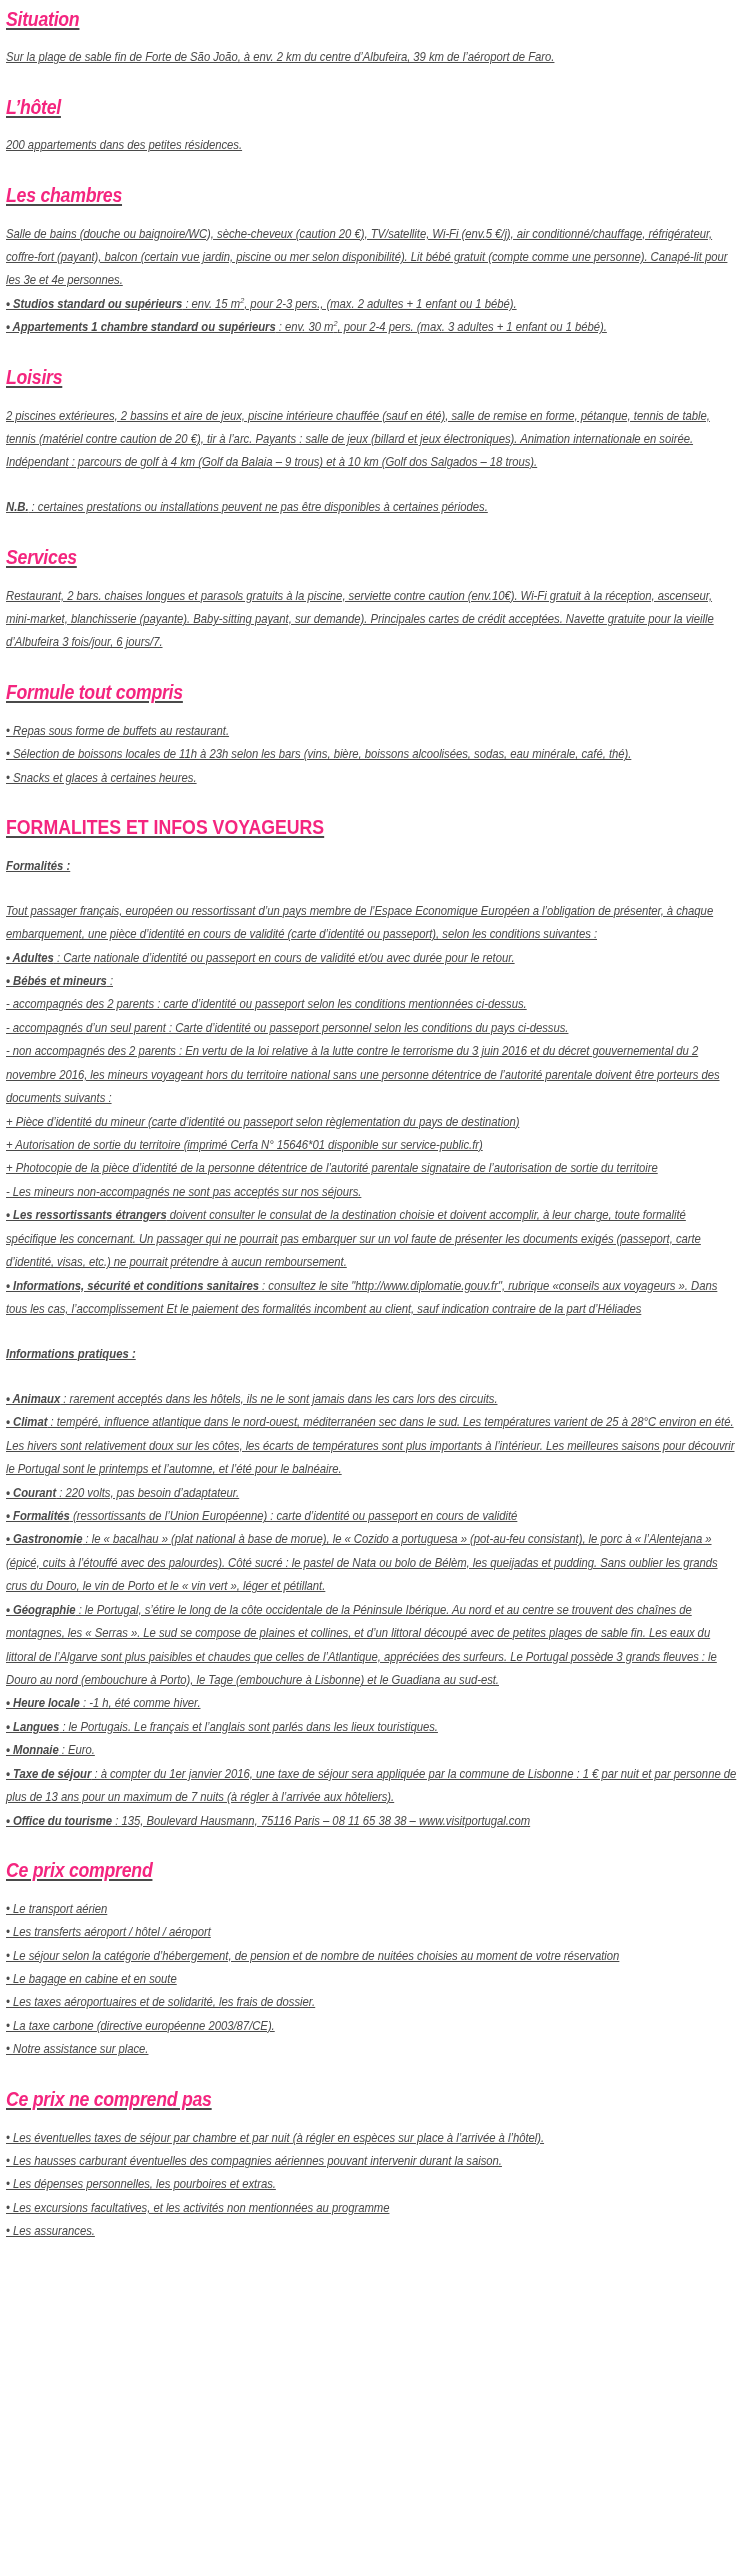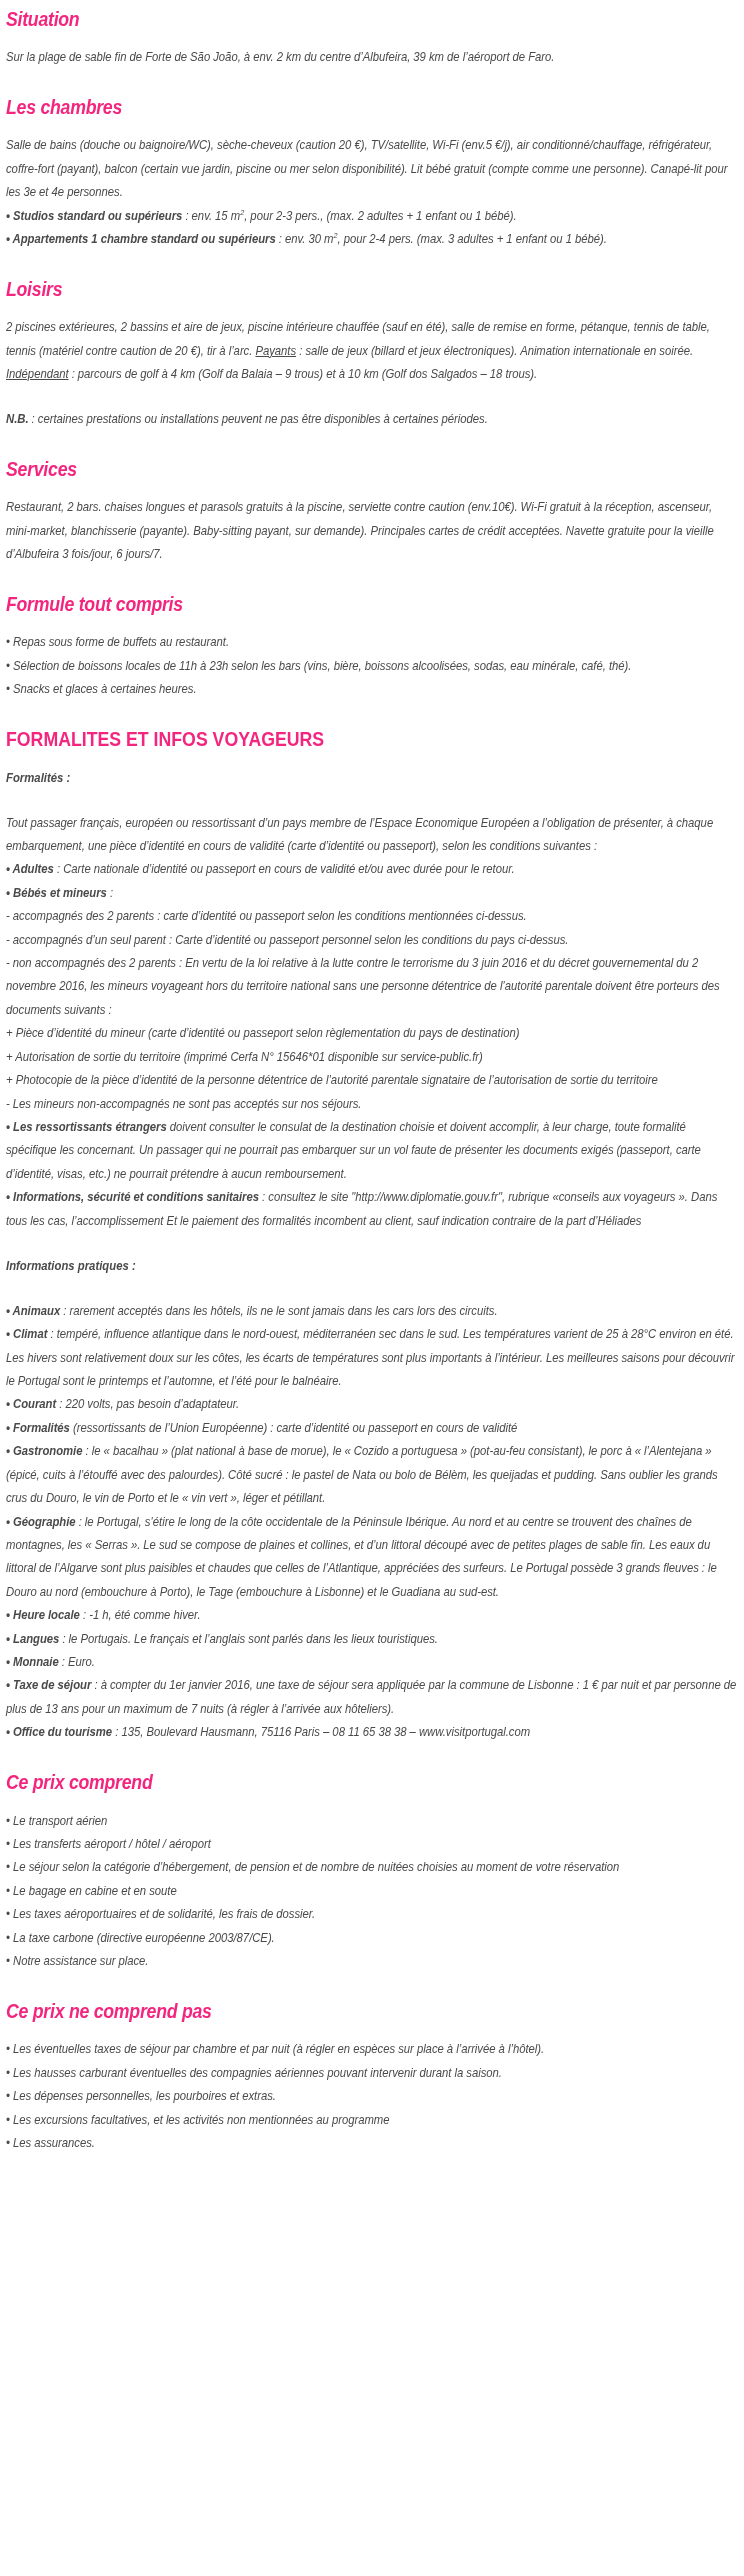--- a/index.html
+++ b/index.html
@@ -10,20 +10,21 @@
   }
   body {
     width: 745px;
     font-family: "Liberation Sans", sans-serif;
     color: #4a4a4a;
   }
   .page {
     width: 745px;
     box-sizing: border-box;
     padding: 7.9px 5.9px 13.8px 5.9px;
+    text-decoration: underline;
   }
   
   h2.section-title {
     color: #f4257f;
     font-family: "Liberation Sans", sans-serif;
     font-style: italic;
     font-weight: bold;
     font-size: 20.6px;
     line-height: 1.05;
     letter-spacing: -0.3px;
@@ -83,20 +84,24 @@
 </head>
 <body>
 
 <div class="page">
 
   <section class="block">
     <h2 class="section-title">Situation</h2>
     <p class="body">Sur la plage de sable fin de Forte de São João, à env. 2 km du centre d’Albufeira, 39 km de l’aéroport de Faro.</p>
   </section>
 
+  <section class="block">
+    <h2 class="section-title">L’hôtel</h2>
+    <p class="body">200 appartements dans des petites résidences.</p>
+  </section>
 
   <section class="block">
     <h2 class="section-title">Les chambres</h2>
     <p class="body">Salle de bains (douche ou baignoire/WC), sèche-cheveux (caution 20 €), TV/satellite, Wi-Fi (env.5 €/j), air conditionné/chauffage, réfrigérateur, coffre-fort (payant), balcon (certain vue jardin, piscine ou mer selon disponibilité). Lit bébé gratuit (compte comme une personne). Canapé-lit pour les 3e et 4e personnes.</p>
     <p class="body"><span class="strong">• Studios standard ou supérieurs</span><span> : env. 15 m</span><sup>2</sup><span>, pour 2-3 pers., (max. 2 adultes + 1 enfant ou 1 bébé).</span></p>
     <p class="body"><span class="strong">• Appartements 1 chambre standard ou supérieurs</span><span> : env. 30 m</span><sup>2</sup><span>, pour 2-4 pers. (max. 3 adultes + 1 enfant ou 1 bébé).</span></p>
   </section>
 
   <section class="block">
     <h2 class="section-title">Loisirs</h2>

